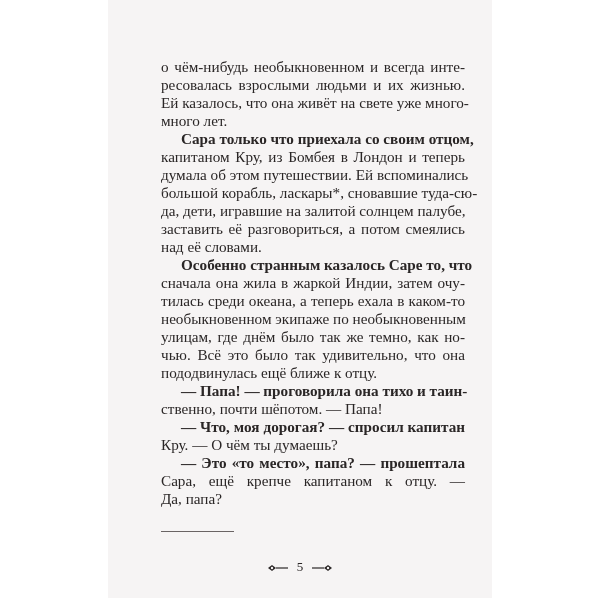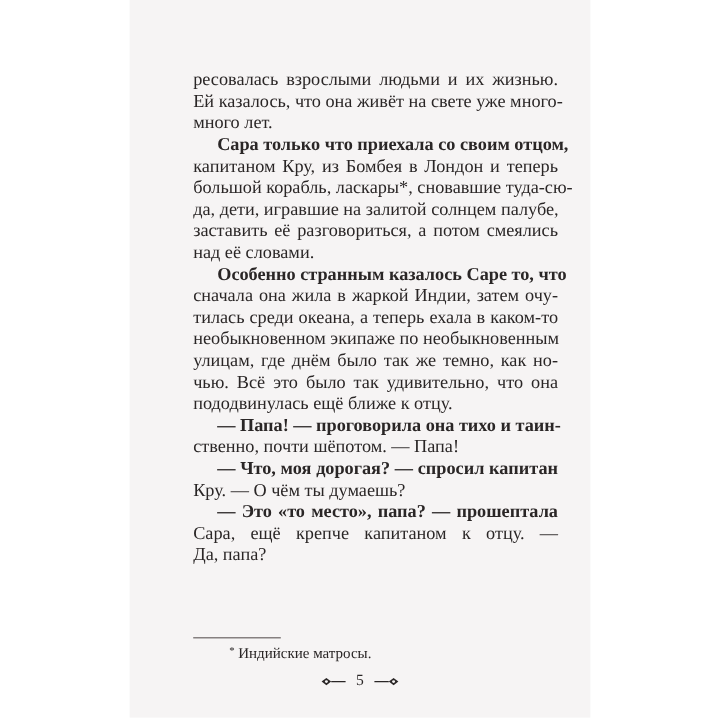--- a/index.html
+++ b/index.html
@@ -32,25 +32,27 @@
     position:absolute; left:0; width:384px; top:559px; text-align:center;
     font-size:13px; color:#2a2626;
   }
   .orn { display:inline-block; vertical-align:middle; margin:0 8px; }
 </style>
 </head>
 <body>
 
 <div class="page">
   <div class="text">
+    <span class="line">о чём-нибудь необыкновенном и всегда инте-</span>
     <span class="line">ресовалась взрослыми людьми и их жизнью.</span>
     <span class="line">Ей казалось, что она живёт на свете уже много-</span>
     <span class="line last">много лет.</span>
     <span class="line indent">Сара только что приехала со своим отцом,</span>
     <span class="line">капитаном Кру, из Бомбея в Лондон и теперь</span>
+    <span class="line">думала об этом путешествии. Ей вспоминались</span>
     <span class="line">большой корабль, ласкары*, сновавшие туда-сю-</span>
     <span class="line">да, дети, игравшие на залитой солнцем палубе,</span>
     <span class="line">заставить её разговориться, а потом смеялись</span>
     <span class="line last">над её словами.</span>
     <span class="line indent">Особенно странным казалось Саре то, что</span>
     <span class="line">сначала она жила в жаркой Индии, затем очу-</span>
     <span class="line">тилась среди океана, а теперь ехала в каком-то</span>
     <span class="line">необыкновенном экипаже по необыкновенным</span>
     <span class="line">улицам, где днём было так же темно, как но-</span>
     <span class="line">чью. Всё это было так удивительно, что она</span>
@@ -58,23 +60,20 @@
     <span class="line indent">— Папа! — проговорила она тихо и таин-</span>
     <span class="line last">ственно, почти шёпотом. — Папа!</span>
     <span class="line indent">— Что, моя дорогая? — спросил капитан</span>
     <span class="line last">Кру. — О чём ты думаешь?</span>
     <span class="line indent">— Это «то место», папа? — прошептала</span>
     <span class="line">Сара, ещё крепче капитаном к отцу. —</span>
     <span class="line last">Да, папа?</span>
   </div>
 
   <div class="footrule"></div>
-  <div class="footnote">
-    <span class="mark">*</span><span>Индийские матросы.</span>
-  </div>
 
   <div class="pagenum">
     <span class="orn">
       <svg width="22" height="8" viewBox="0 0 22 8">
           <path d="M1 4 L5 1 L9 4 L5 7 Z" fill="#2a2626"></path>
           <circle cx="5" cy="4" r="1.2" fill="#f6f4f4"></circle>
           <line x1="9" y1="4" x2="21" y2="4" stroke="#2a2626" stroke-width="1.2"></line>
         </svg>
     </span><span>5</span><span class="orn">
       <svg width="22" height="8" viewBox="0 0 22 8">

